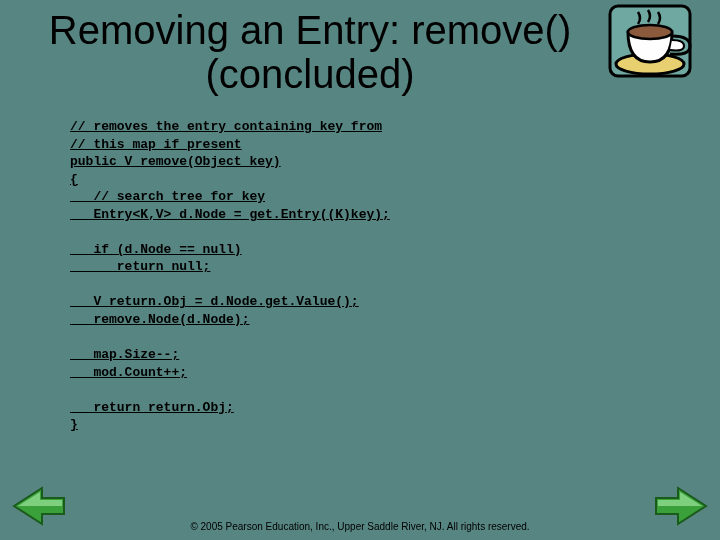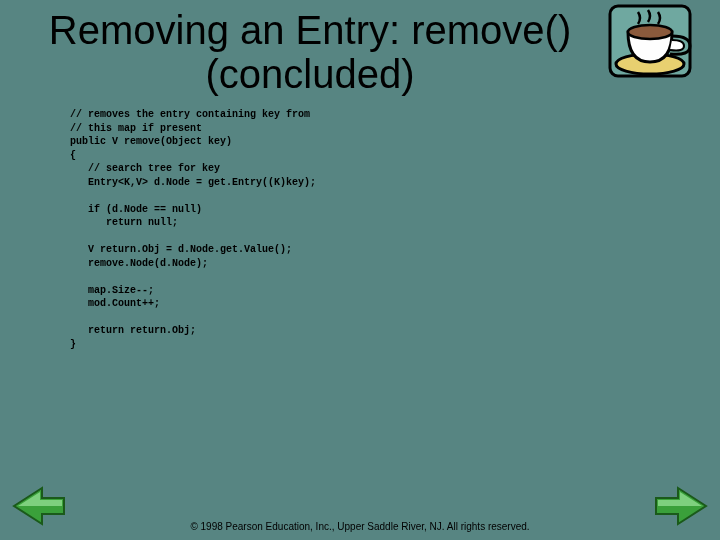--- a/index.html
+++ b/index.html
@@ -15,27 +15,28 @@
     font-family: 'Comic Sans MS', cursive, sans-serif;
     color: #000000;
     font-size: 40px;
     line-height: 1.1;
     text-align: center;
     padding-top: 8px;
     width: 620px;
     font-weight: normal;
   }
   .code-block {
-    margin: 12px 70px 0 70px;
+    margin: 22px 70px 0 70px;
     font-family: 'Courier New', monospace;
-    font-size: 10px;
+    font-size: 13px;
     font-weight: bold;
     color: #000;
     white-space: pre;
     line-height: 1.35;
+    text-decoration: underline;
   }
   .footer {
     position: absolute;
     bottom: 8px;
     width: 100%;
     text-align: center;
     font-size: 10px;
     color: #000;
   }
   .nav-left {
@@ -91,21 +92,21 @@
 
    V return.Obj = d.Node.get.Value();
    remove.Node(d.Node);
 
    map.Size--;
    mod.Count++;
 
    return return.Obj;
 }</pre>
 
-<div class="footer">© 1998 Pearson Education, Inc., Upper Saddle River, NJ.  All rights reserved.</div>
+<div class="footer">© 2005 Pearson Education, Inc., Upper Saddle River, NJ.  All rights reserved.</div>
 
 <div class="nav-left">
   <svg viewBox="0 0 54 44">
     <polygon points="2,22 30,4 30,14 52,14 52,30 30,30 30,40" fill="#3aa03a" stroke="#1a5a1a" stroke-width="2"></polygon>
     <polygon points="6,22 28,8 28,16 50,16 50,22" fill="#7ed07e"></polygon>
   </svg>
 </div>
 
 <div class="nav-right">
   <svg viewBox="0 0 54 44">

